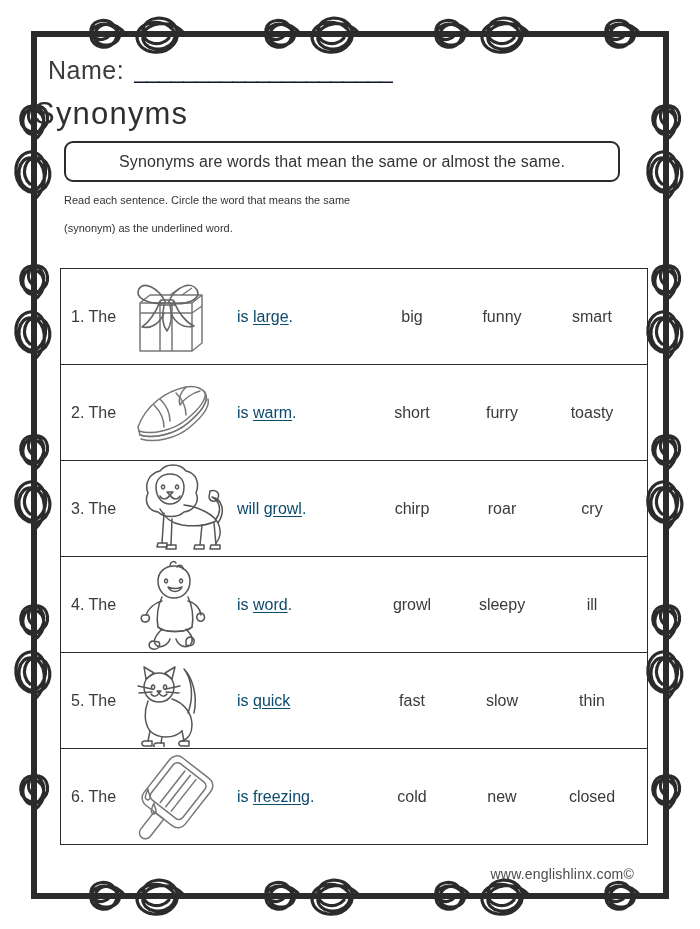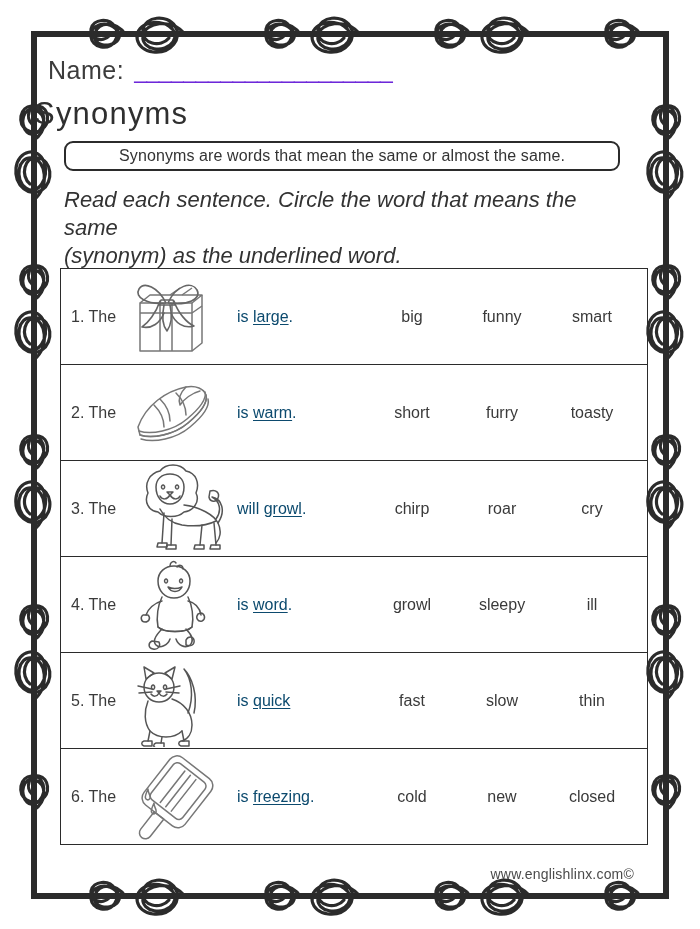--- a/index.html
+++ b/index.html
@@ -43,21 +43,21 @@
     gap: 10px;
   }
   .name-label {
     font-size: 25px;
     letter-spacing: .5px;
     color: #3c3c3c;
   }
   .name-blank {
     font-size: 23px;
     letter-spacing: -0.5px;
-    color: #6d28d9;
+    color: #0f172a;
     white-space: nowrap;
   }
 
   
   .title {
     position: absolute;
     top: 62px;
     left: 0;
     width: 632px;
     text-align: left;
@@ -65,44 +65,43 @@
     letter-spacing: 1.2px;
     color: #2f2f2f;
   }
 
   
   .definition-box {
     position: absolute;
     left: 30px;
     top: 107px;
     width: 556px;
-    height: 30px;
+    height: 41px;
     border: 2px solid #2b2b2b;
     border-radius: 9px;
     display: flex;
     align-items: center;
     justify-content: center;
     box-sizing: border-box;
   }
   .definition-text {
     font-size: 16px;
     letter-spacing: .1px;
     color: #333;
   }
 
   
   .directions {
     position: absolute;
     left: 30px;
     top: 152px;
     width: 560px;
-    font-size: 22px;
+    font-size: 11px;
     line-height: 28px;
     color: #333;
-    font-style: italic;
   }
 
   
   .worksheet-table {
     position: absolute;
     left: 26px;
     top: 234px;
     width: 588px;
     border-collapse: collapse;
     table-layout: fixed;

